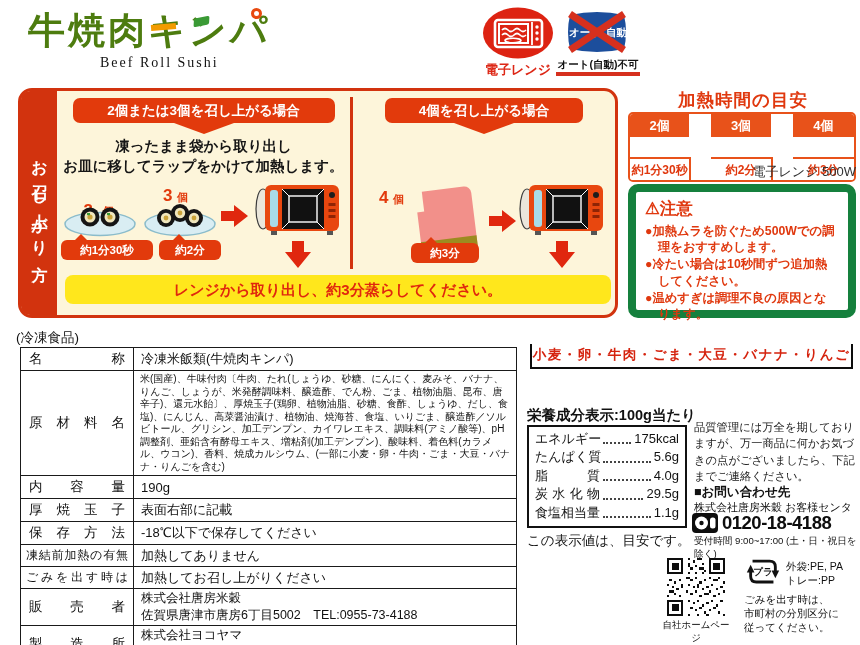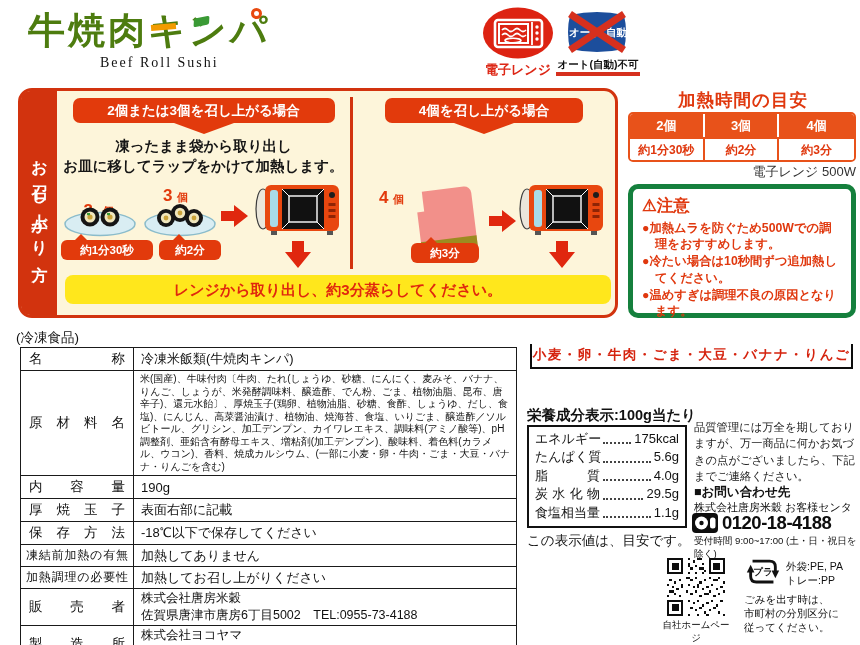--- a/index.html
+++ b/index.html
@@ -40,29 +40,29 @@
   .badge-tri { width:0; height:0; margin:0 auto; border-left:30px solid transparent; border-right:30px solid transparent; border-top:11px solid #e23a0c; }
   .panel-body { margin-top:2px; text-align:center; font-weight:bold; font-size:14.5px; line-height:1.4; color:#151515; white-space:pre-line; }
   .count { position:absolute; color:#e23a0c; font-weight:bold; }
   .count .num { font-size:17px; } .count .unit { font-size:11px; }
   .time-badge { position:absolute; background:#e23a0c; color:#fff; font-weight:bold; font-size:11.5px; text-align:center; height:20px; line-height:20px; border-radius:6px; z-index:2; }
   .time-badge::before { content:""; position:absolute; top:-6px; left:14px; border:6px solid transparent; border-bottom-color:#e23a0c; border-top:0; }
   #steam-strip { left:44px; top:184px; width:546px; height:29px; background:#ffe71c; border-radius:8px; color:#e0270e; font-weight:bold; font-size:15px; text-align:center; line-height:29px; }
 
   
   #heat-title { left:630px; top:88px; width:226px; text-align:center; font-size:17.5px; font-weight:bold; color:#e0380e; letter-spacing:1px; }
-  #heat-table { left:628px; top:112px; width:228px; border:2px solid #e8521a; border-radius:5px; overflow:hidden; display:grid; grid-template-columns:1fr 1fr 1fr; background:#fff; }
+  #heat-table { left:628px; top:112px; width:228px; border:2px solid #e8521a; border-radius:5px; overflow:hidden; display:grid; grid-template-columns:1fr 1fr 1fr; background:#fff;gap:20px; }
   .heat-h { background:#e8521a; color:#fff; font-weight:bold; font-size:13px; text-align:center; height:23px; line-height:23px; border-right:2px solid #fff; }
   .heat-h.last { border-right:none; }
   .heat-v { background:#fff; color:#e0380e; font-weight:bold; font-size:12px; text-align:center; height:23px; line-height:23px; border-top:2px solid #e8521a; border-right:2px solid #e8521a; }
   .heat-v.last { border-right:none; }
   #heat-note { left:628px; top:163px; width:228px; text-align:right; font-size:13px; color:#333; }
 
   
-  #caution { left:628px; top:184px; width:228px; height:134px; border:5px solid #15803d; border-radius:10px; background:#fff; padding:6px 9px 0; }
+  #caution { left:628px; top:184px; width:228px; height:134px; border:8px solid #15803d; border-radius:10px; background:#fff; padding:6px 9px 0; }
   #caution-title { color:#e0380e; font-weight:bold; font-size:16.5px; margin-bottom:3px; }
   .c-item { color:#e0380e; font-weight:bold; font-size:12.3px; line-height:1.32; padding-left:13px; text-indent:-13px; margin-bottom:1px; }
 
   
   #frozen-note { left:16px; top:329px; font-size:13.5px; }
   #spec-table { left:20px; top:347px; width:497px; border-collapse:collapse; table-layout:fixed; }
   #spec-table td { border:1.6px solid #1a1a1a; vertical-align:middle; }
   #spec-table .lbl { width:113px; font-size:13.5px; padding:1px 8px; text-align:justify; text-align-last:justify; }
   #spec-table .lbl.small { font-size:12px; padding:1px 5px; }
   #spec-table .val { font-size:13px; padding:1px 7px; }
@@ -292,21 +292,21 @@
   </tr>
   <tr>
     <td class="lbl h23">保存方法</td>
     <td class="val">-18℃以下で保存してください</td>
   </tr>
   <tr>
     <td class="lbl small h22">凍結前加熱の有無</td>
     <td class="val">加熱してありません</td>
   </tr>
   <tr>
-    <td class="lbl small h22">加熱調理の必要性</td>
+    <td class="lbl small h22">ごみを出す時は</td>
     <td class="val">加熱してお召し上がりください</td>
   </tr>
   <tr>
     <td class="lbl h34">販売者</td>
     <td class="val two">株式会社唐房米穀
 佐賀県唐津市唐房6丁目5002　TEL:0955-73-4188</td>
   </tr>
   <tr>
     <td class="lbl h34">製造所</td>
     <td class="val two">株式会社ヨコヤマ

